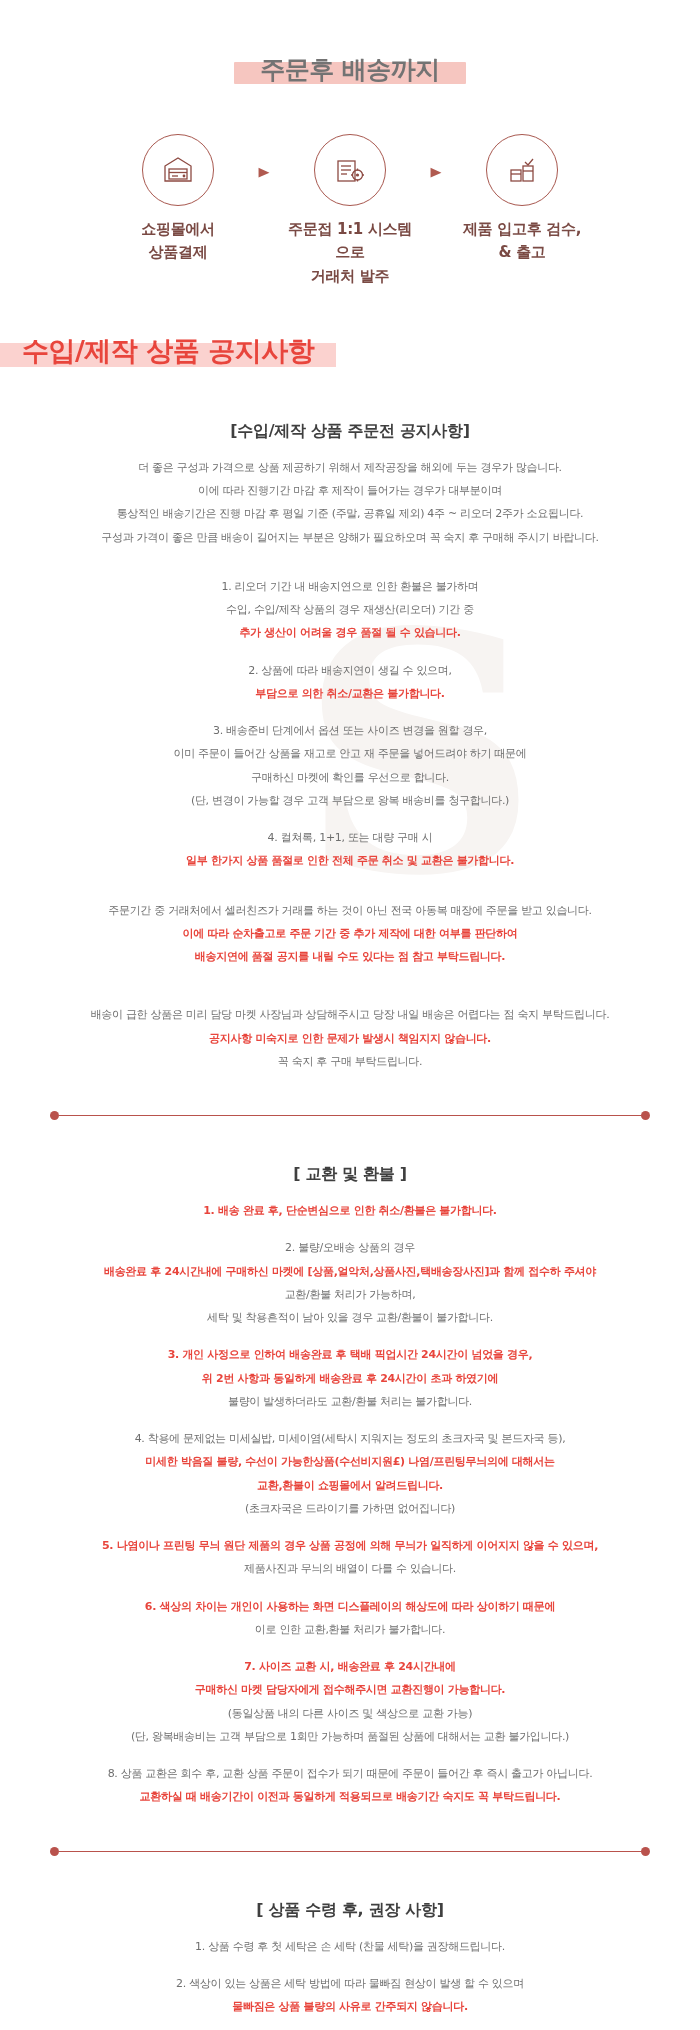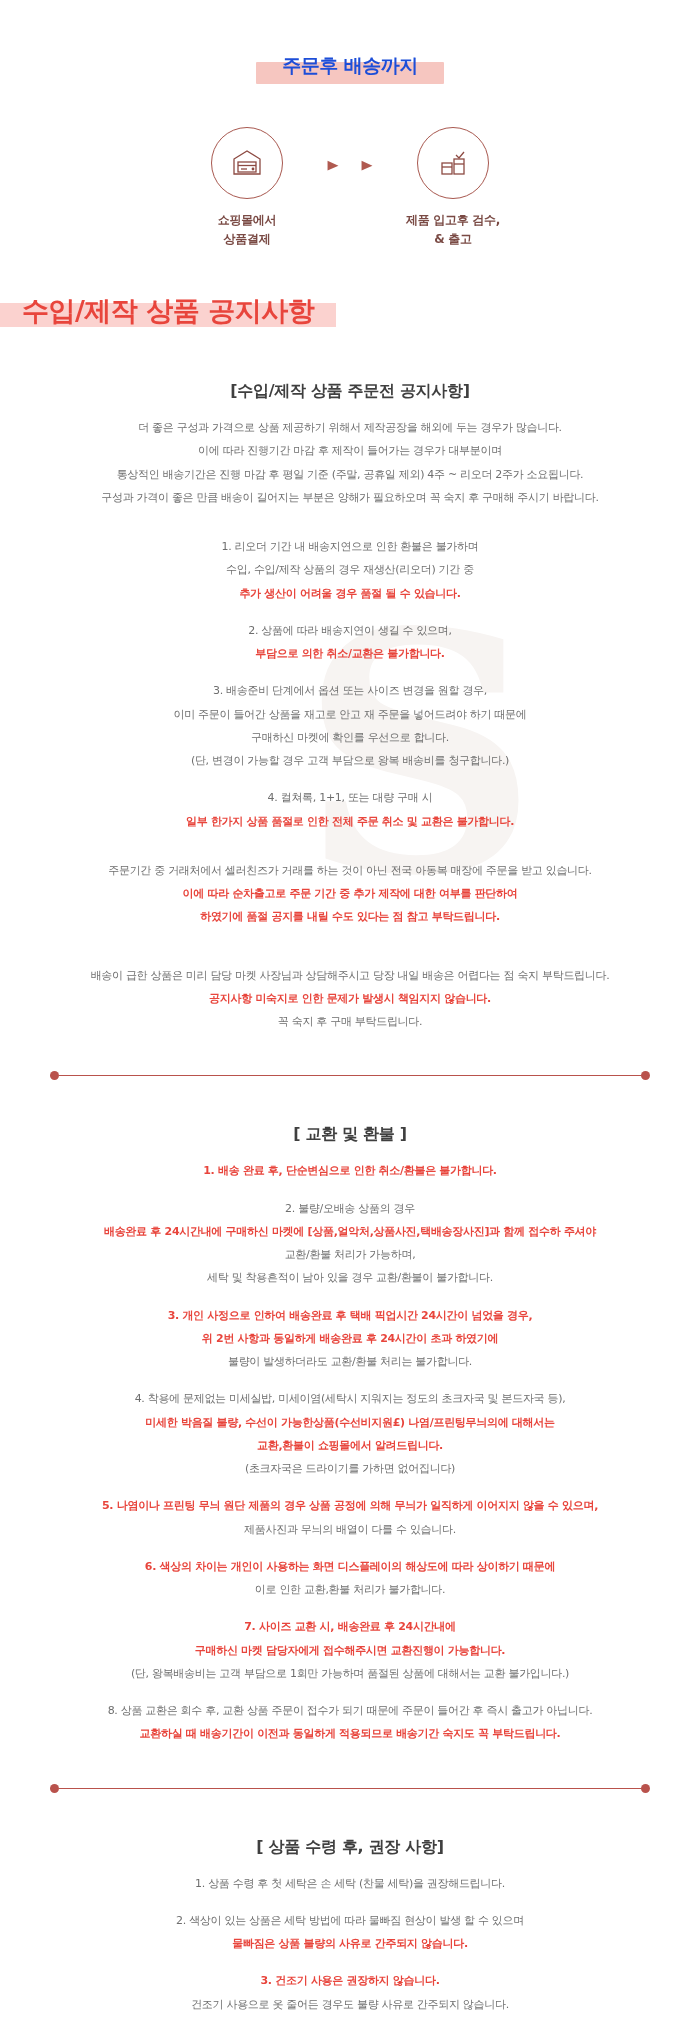--- a/index.html
+++ b/index.html
@@ -31,23 +31,23 @@
     user-select:none;
   }
   .content { position:relative; z-index:1; }
 
   
   .banner-wrap { text-align:center; margin-top:18px; }
   .banner1 {
     display:inline-block;
     position:relative;
     padding:5px 26px 6px;
-    font-size:19px;
-    font-weight:700;
-    color:#1d4ed8;
+    font-size:25px;
+    font-weight:700;
+    color:#737373;
     letter-spacing:-0.5px;
     font-family:"DejaVu Sans", sans-serif;
   }
   .banner1::before{
     content:"";
     position:absolute;
     left:0; right:0;
     top:14px;
     height:22px;
     background:#f6c6c0;
@@ -85,21 +85,21 @@
   .step { width:138px; text-align:center; }
   .circle {
     width:72px; height:72px;
     margin:0 auto 12px;
     border:1.6px solid #a8584f;
     border-radius:50%;
     display:flex; align-items:center; justify-content:center;
     color:#8d4a42;
   }
   .step-label {
-    font-size:12px;
+    font-size:15px;
     line-height:1.55;
     color:#7a4a44;
     font-weight:700;
     letter-spacing:-0.3px;
   }
   .arrow {
     width:34px;
     display:flex;
     justify-content:center;
     padding-top:30px;
@@ -179,20 +179,37 @@
         <div class="step-label">
           <span>쇼핑몰에서</span><br>
           <span>상품결제</span>
         </div>
       </div>
 
       <div class="arrow">
         <span>▶</span>
       </div>
 
+      <div class="step">
+        <div class="circle">
+          <svg width="40" height="40" viewBox="0 0 40 40" fill="none" stroke="#8d4a42" stroke-width="1.3">
+            <rect x="8" y="11" width="17" height="20"></rect>
+            <line x1="11" y1="16" x2="21" y2="16"></line>
+            <line x1="11" y1="20" x2="21" y2="20"></line>
+            <line x1="11" y1="24" x2="17" y2="24"></line>
+            <circle cx="27.5" cy="25" r="5"></circle>
+            <path d="M27.5 18.5 v2 M27.5 29.5 v2 M21 25 h2 M32 25 h2"></path>
+            <circle cx="27.5" cy="25" r="1.6" fill="#8d4a42" stroke="none"></circle>
+          </svg>
+        </div>
+        <div class="step-label">
+          <span>주문접 1:1 시스템으로</span><br>
+          <span>거래처 발주</span>
+        </div>
+      </div>
 
       <div class="arrow">
         <span>▶</span>
       </div>
 
       <div class="step">
         <div class="circle">
           <svg width="40" height="40" viewBox="0 0 40 40" fill="none" stroke="#8d4a42" stroke-width="1.3">
             <rect x="9" y="20" width="10" height="11"></rect>
             <rect x="21" y="16" width="10" height="15"></rect>
@@ -241,21 +258,21 @@
 
       <div class="gap"></div>
 
       <p>4. 컬쳐록, 1+1, 또는 대량 구매 시</p>
       <p class="b-red">일부 한가지 상품 품절로 인한 전체 주문 취소 및 교환은 불가합니다.</p>
 
       <div class="gap-l"></div>
 
       <p>주문기간 중 거래처에서 셀러친즈가 거래를 하는 것이 아닌 전국 아동복 매장에 주문을 받고 있습니다.</p>
       <p class="b-red">이에 따라 순차출고로 주문 기간 중 추가 제작에 대한 여부를 판단하여</p>
-      <p class="b-red">하였기에 품절 공지를 내릴 수도 있다는 점 참고 부탁드립니다.</p>
+      <p class="b-red">배송지연에 품절 공지를 내릴 수도 있다는 점 참고 부탁드립니다.</p>
 
       <div class="gap-l"></div>
       <div class="gap-s"></div>
 
       <p>배송이 급한 상품은 미리 담당 마켓 사장님과 상담해주시고 당장 내일 배송은 어렵다는 점 숙지 부탁드립니다.</p>
       <p class="b-red">공지사항 미숙지로 인한 문제가 발생시 책임지지 않습니다.</p>
       <p>꼭 숙지 후 구매 부탁드립니다.</p>
     </div>
 
     <div class="divider">
@@ -296,20 +313,21 @@
 
       <div class="gap"></div>
 
       <p class="b-red">6. 색상의 차이는 개인이 사용하는 화면 디스플레이의 해상도에 따라 상이하기 때문에</p>
       <p>이로 인한 교환,환불 처리가 불가합니다.</p>
 
       <div class="gap"></div>
 
       <p class="b-red">7. 사이즈 교환 시, 배송완료 후 24시간내에</p>
       <p class="b-red">구매하신 마켓 담당자에게 접수해주시면 교환진행이 가능합니다.</p>
+      <p>(동일상품 내의 다른 사이즈 및 색상으로 교환 가능)</p>
       <p>(단, 왕복배송비는 고객 부담으로 1회만 가능하며 품절된 상품에 대해서는 교환 불가입니다.)</p>
 
       <div class="gap"></div>
 
       <p>8. 상품 교환은 회수 후, 교환 상품 주문이 접수가 되기 때문에 주문이 들어간 후 즉시 출고가 아닙니다.</p>
       <p class="b-red">교환하실 때 배송기간이 이전과 동일하게 적용되므로 배송기간 숙지도 꼭 부탁드립니다.</p>
     </div>
 
     <div class="divider">
       <div class="dot l"></div>

